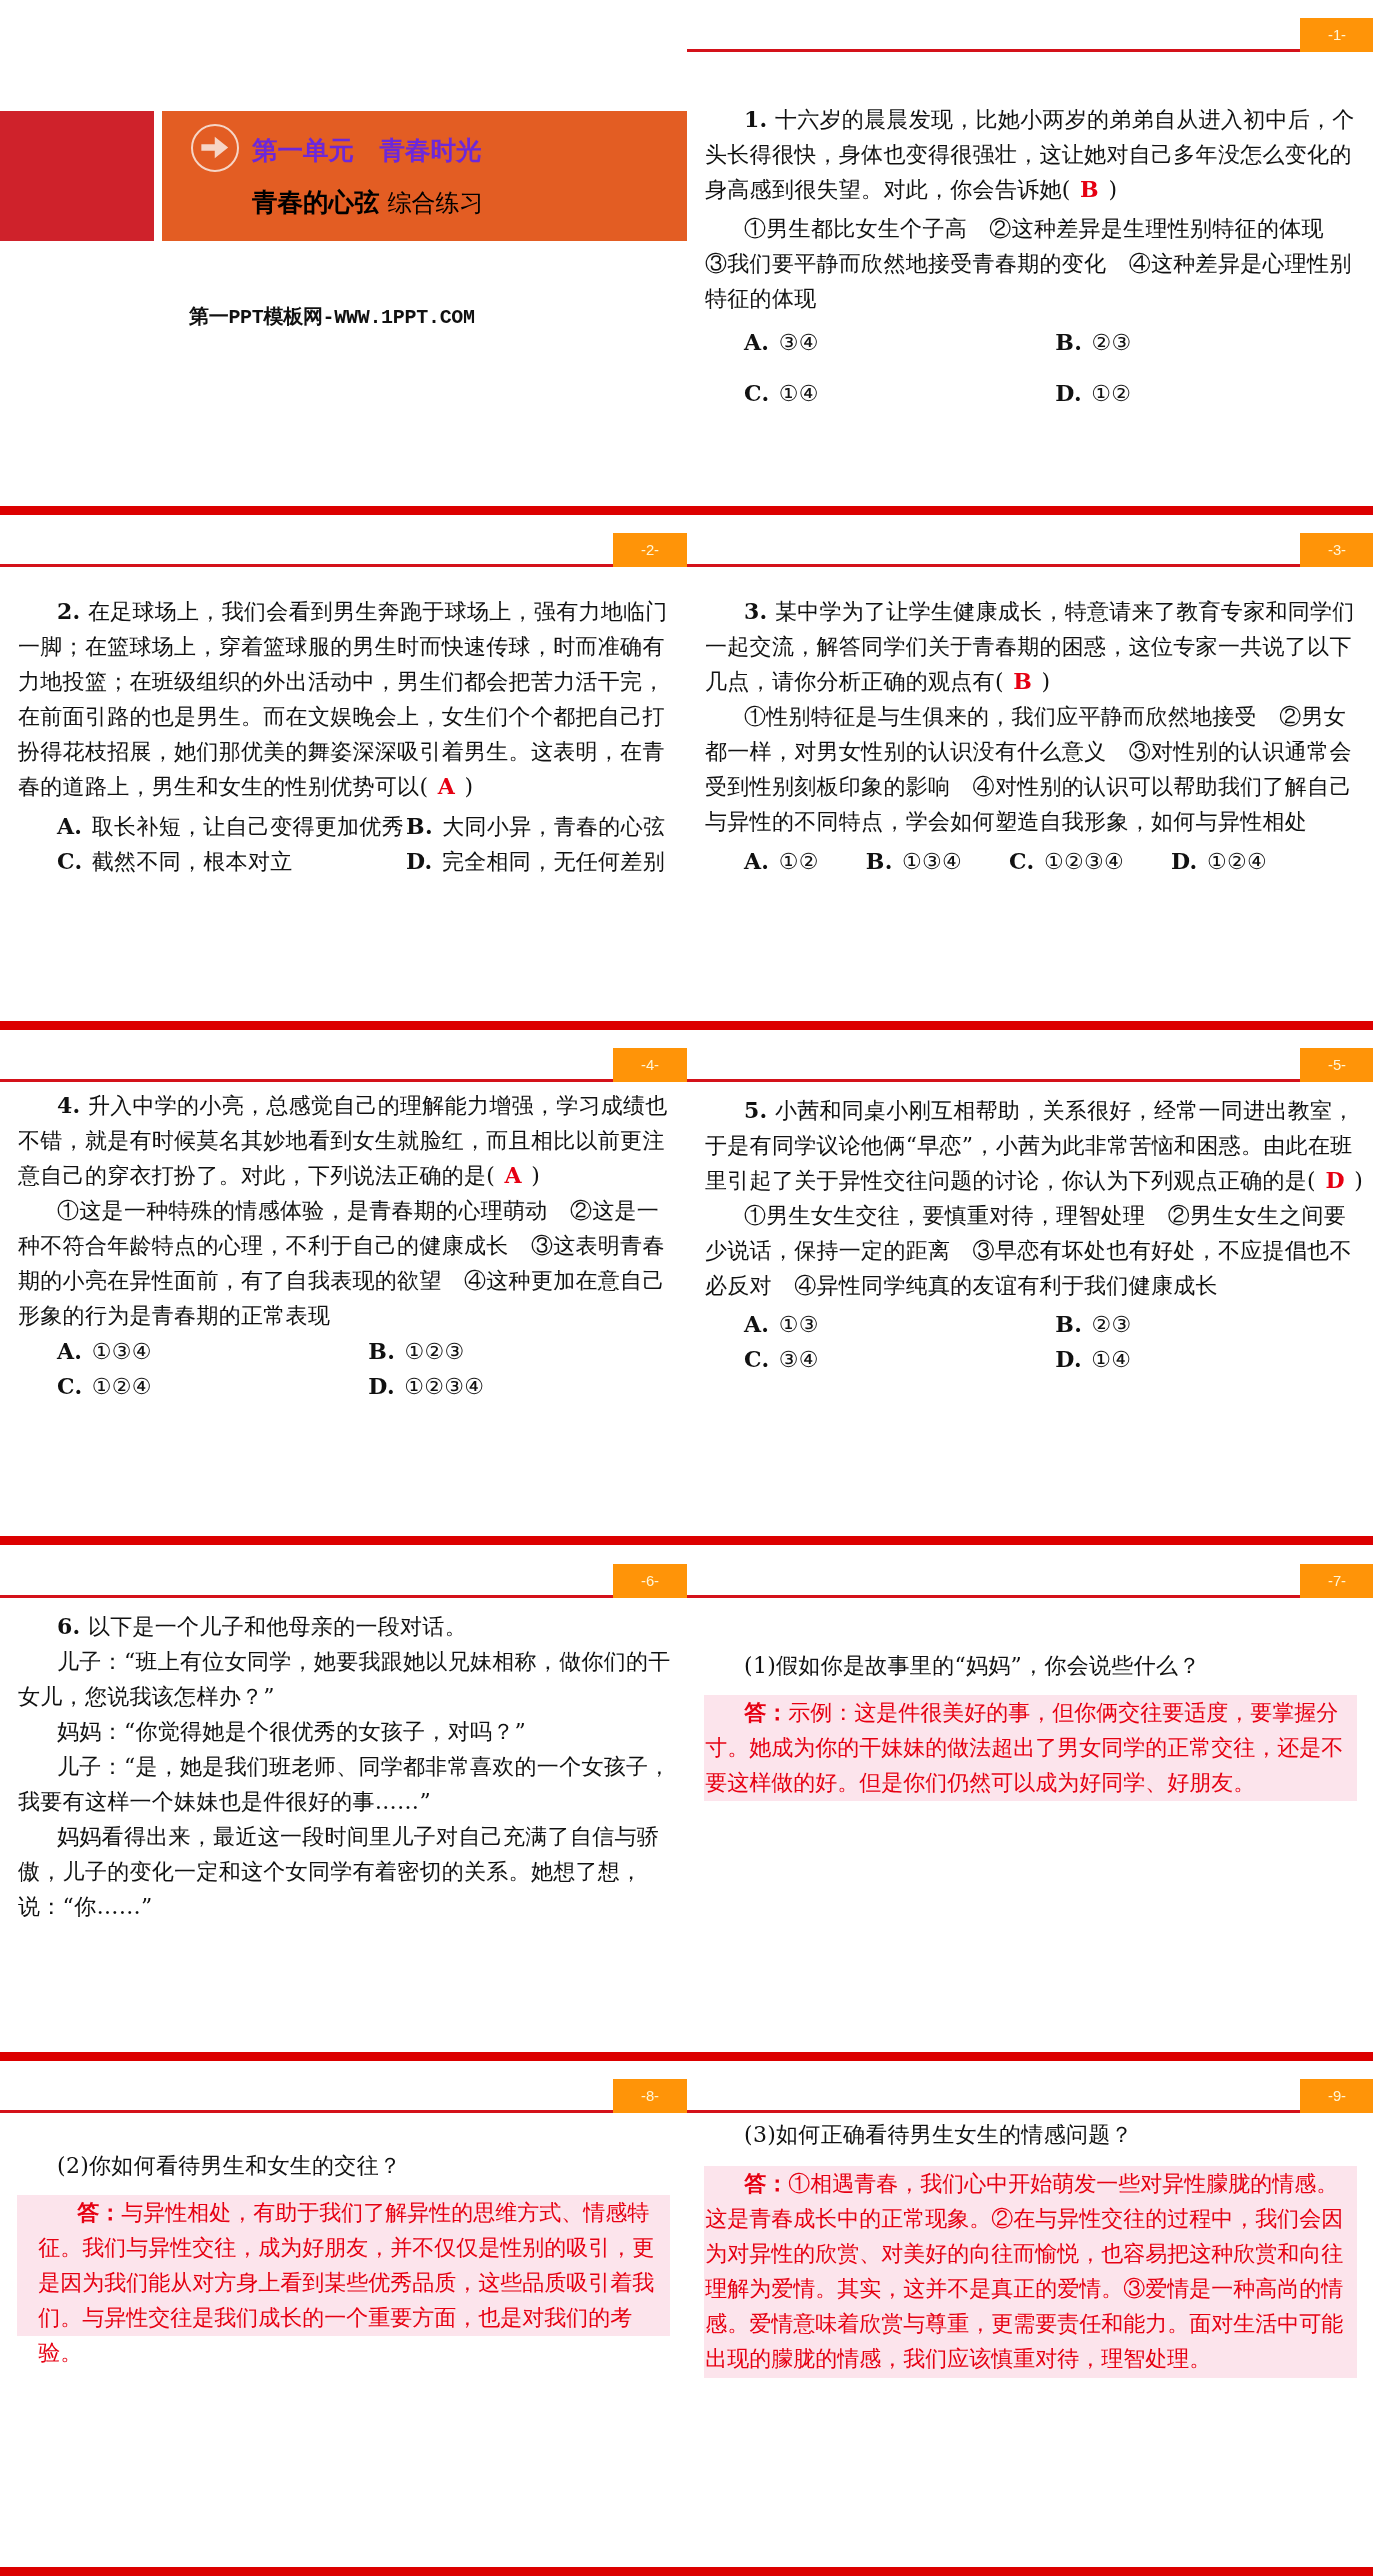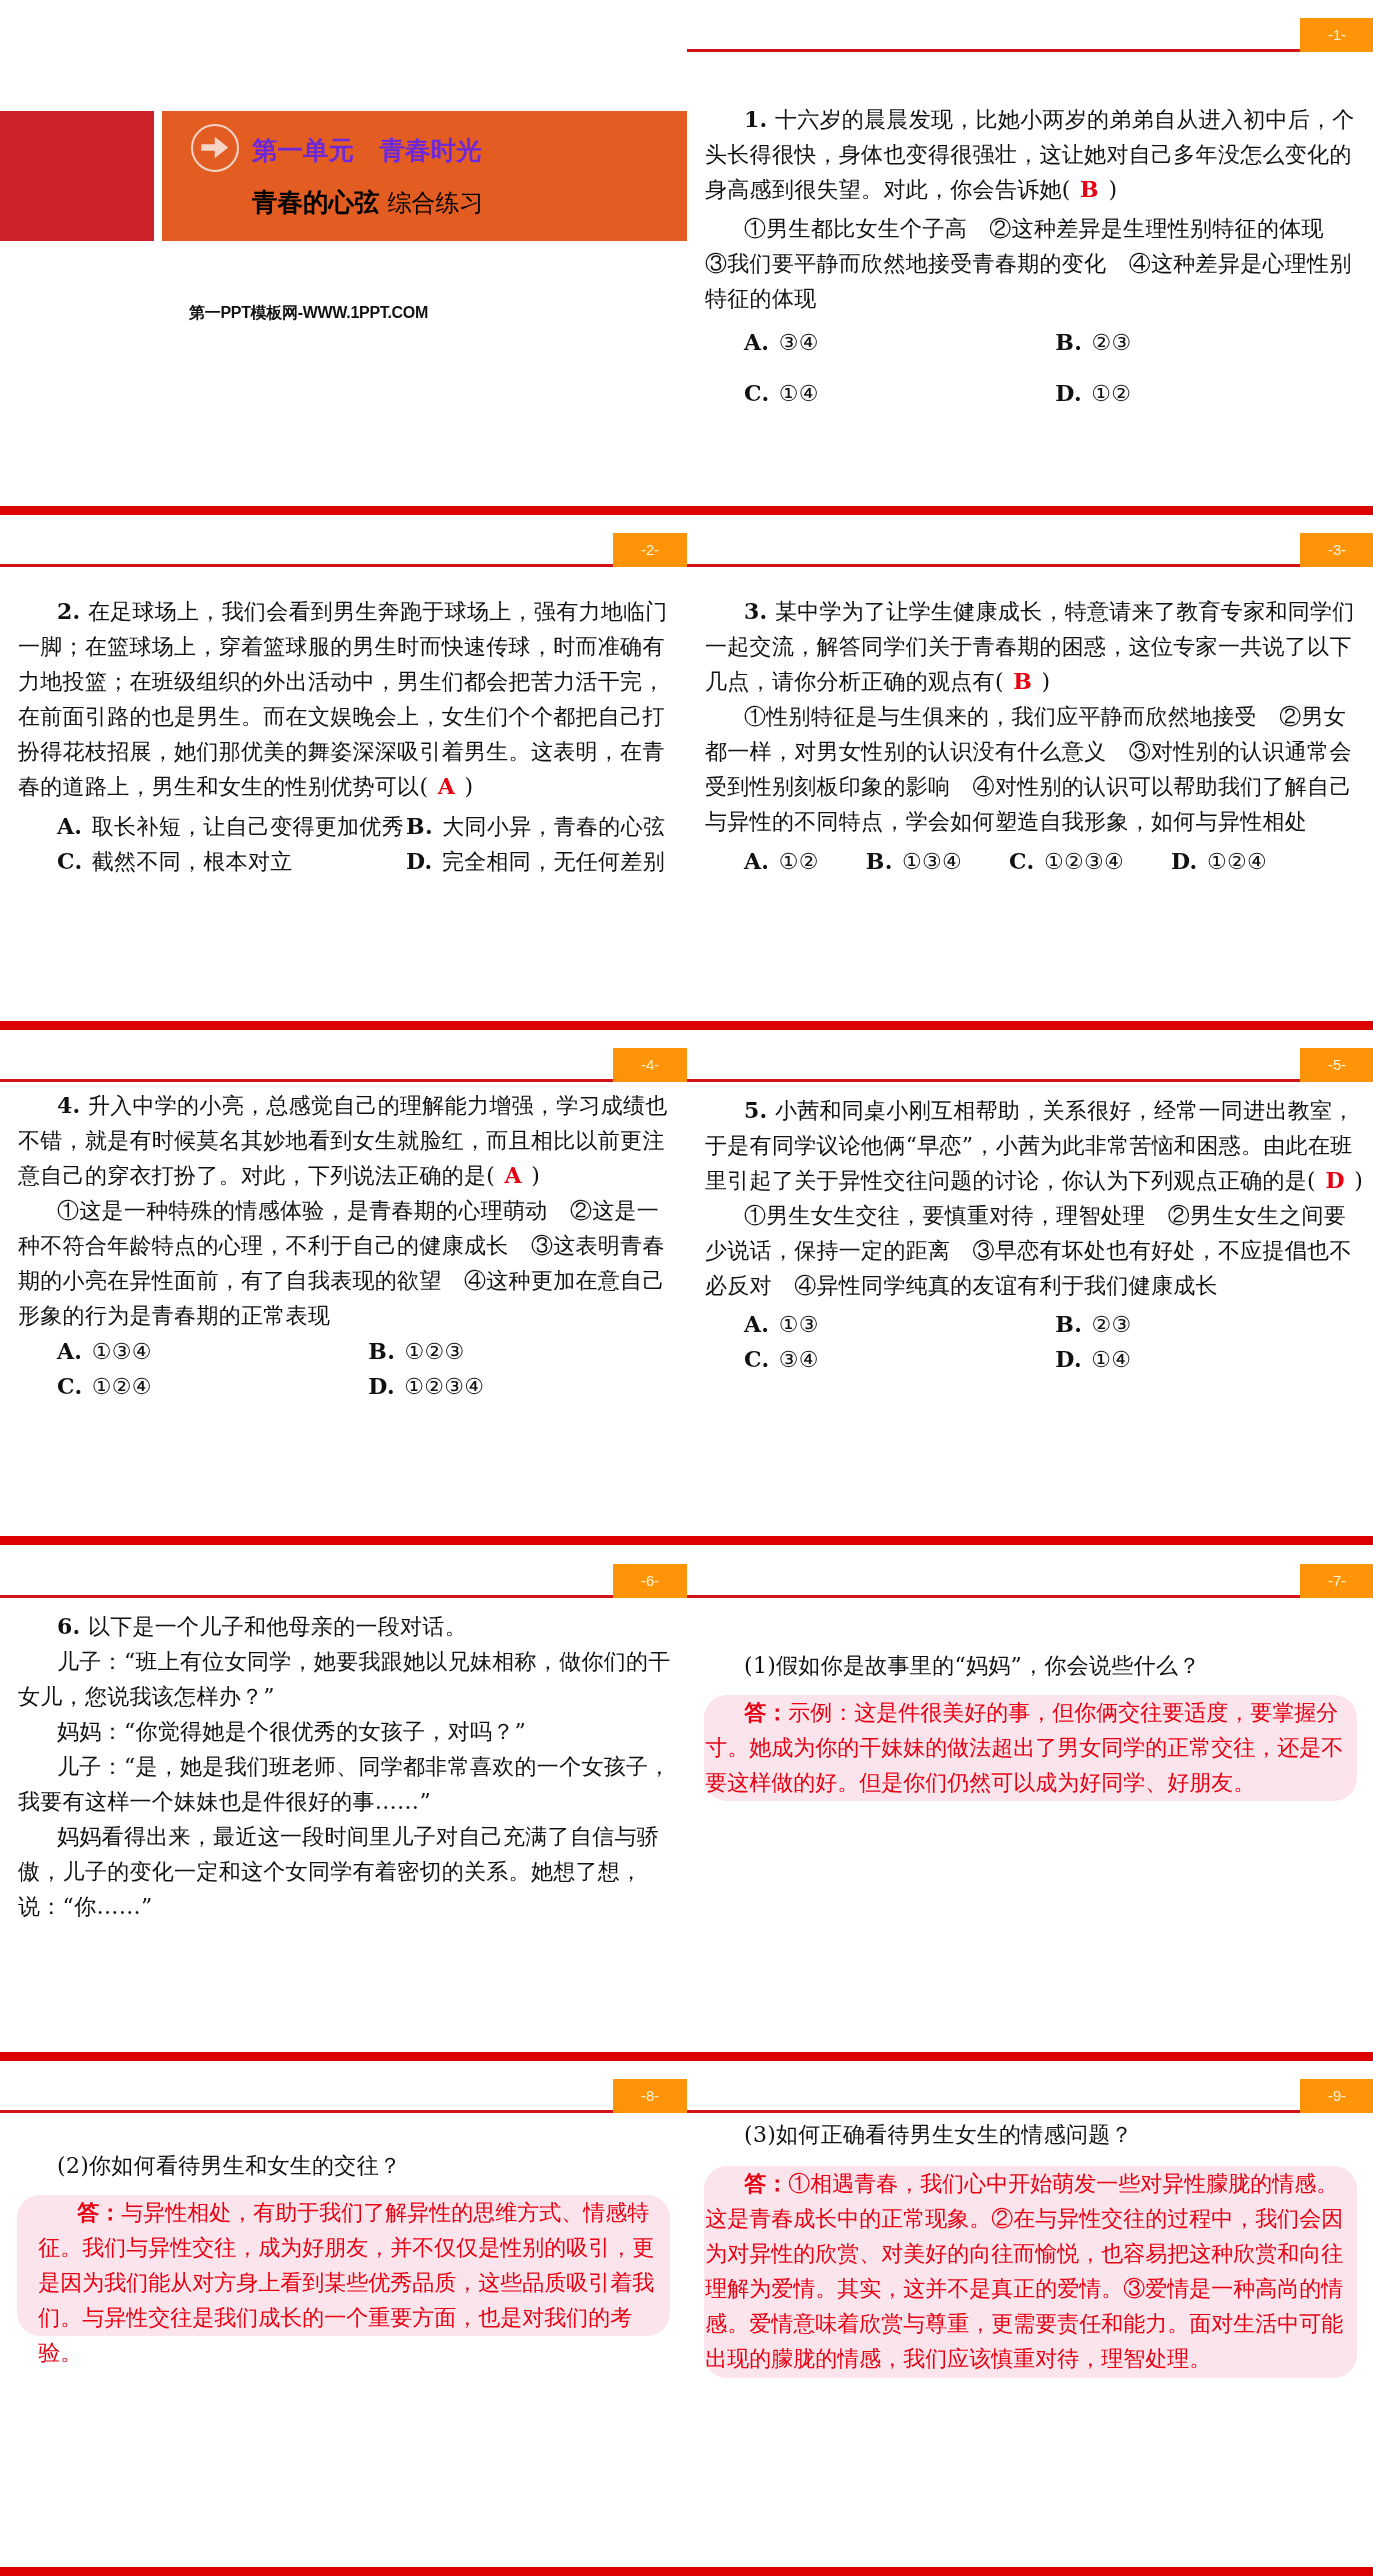--- a/index.html
+++ b/index.html
@@ -12,32 +12,32 @@
   .slide .page-badge { position:absolute; left:613px; top:18px; width:74px; height:34px; background:#ff9408;
       color:#fff6d8; font-family:"Liberation Sans", sans-serif; font-size:14.8px; text-align:center; line-height:34px; }
   .content { position:absolute; left:18px; right:7.4px; font-size:22px; line-height:35px; letter-spacing:0.3px; }
   .content p { margin:0; }
   .indent { text-indent:39px; }
   .ans-letter { color:#e60012; font-weight:bold; padding:0 9.4px; }
   .opts { display:grid; grid-template-columns: 1fr 1fr; padding-left:39px; }
   .opts4 { display:flex; padding-left:39px; gap:47px;align-items:center; }
   .opt-key { font-weight:bold; margin-right:9.4px; }
   .qnum { font-weight:bold; }
-  .answer-box { position:absolute; left:17px; right:17px; background:#fce4ec;border-radius:23px; }
+  .answer-box { position:absolute; left:17px; right:17px; background:#fce4ec; }
   .answer-box .txt { color:#e60012; font-size:22px; line-height:35px; padding:0 0 0 1.3px; }
   .answer-box .lead { font-weight:bold; }
   
   .title-red { position:absolute; left:0; top:111px; width:154px; height:130px; background:#cf222b; }
   .title-orange { position:absolute; left:162px; top:111px; width:525px; height:130px; background:#e35d23; }
   .arrow-circle { position:absolute; left:191px; top:124px; width:48px; height:48px; border:2.7px solid #f6d5c6; border-radius:50%; }
   .arrow-circle svg { position:absolute; left:6.7px; top:8px; }
   .title-line1 { position:absolute; left:252px; top:133px; color:#6d28d9; font-family:"DejaVu Sans", sans-serif; font-size:25.5px; font-weight:bold; }
   .title-line2 { position:absolute; left:252px; top:185px; color:#000000; font-family:"DejaVu Sans", sans-serif; font-size:25.5px; font-weight:bold; }
   .title-line2 .sub { font-weight:normal; font-size:24px; margin-left:8px; }
-  .site-label { position:absolute; left:189px; top:303px; font-family:Liberation Sans, sans-serif; font-size:16px; font-weight:bold; color:#111; letter-spacing:-0.3px; }
+  .site-label { position:absolute; left:189px; top:303px; font-family:Liberation Mono, monospace; font-size:20px; font-weight:bold; color:#111; letter-spacing:-0.3px; }
 </style>
 </head>
 <body>
 
 <div class="grid">
 
   <div class="slide" style="left:0;top:0;">
     <div class="title-red"></div>
     <div class="title-orange"></div>
     <div class="arrow-circle">

